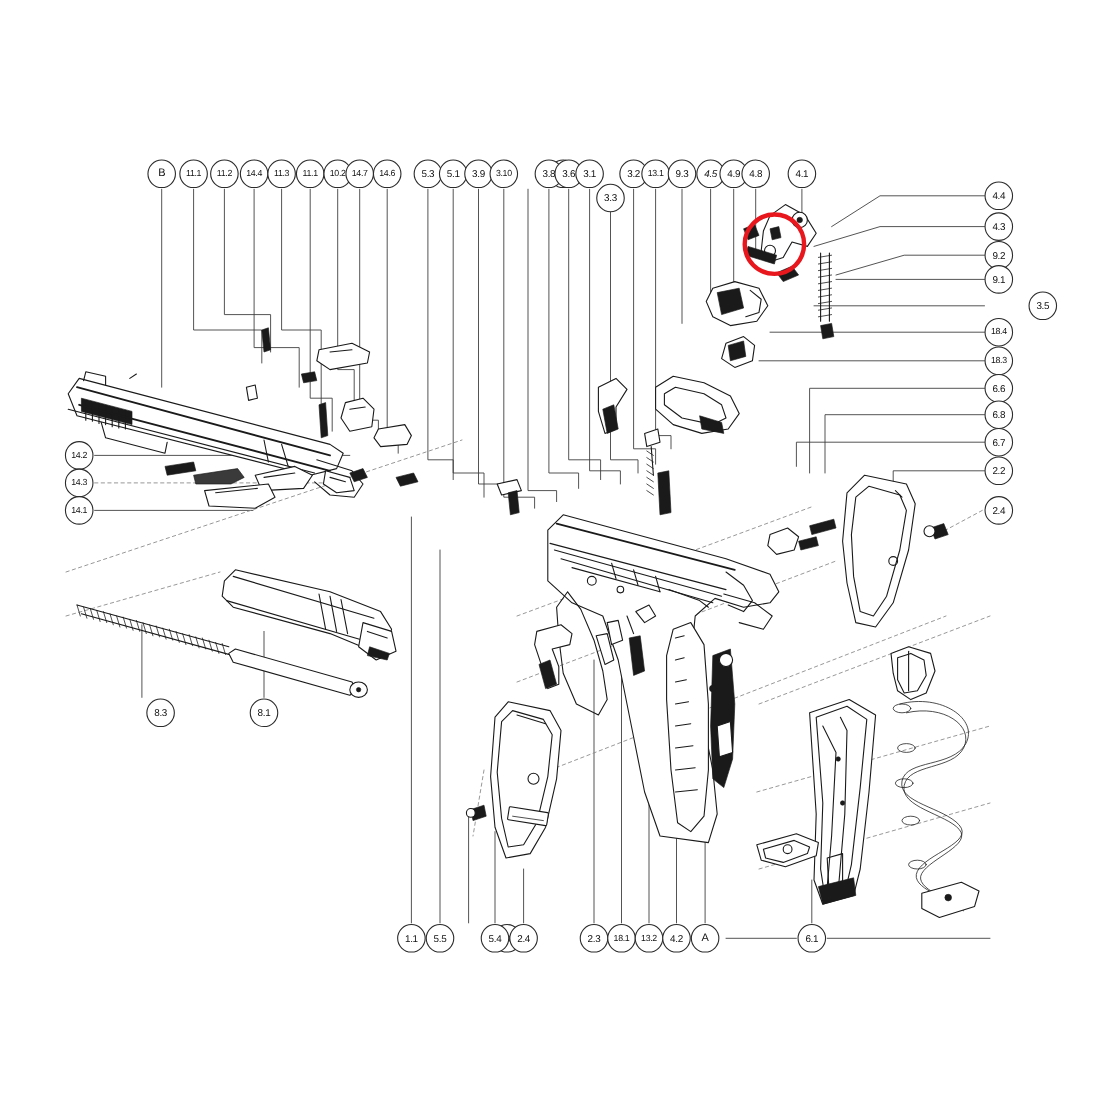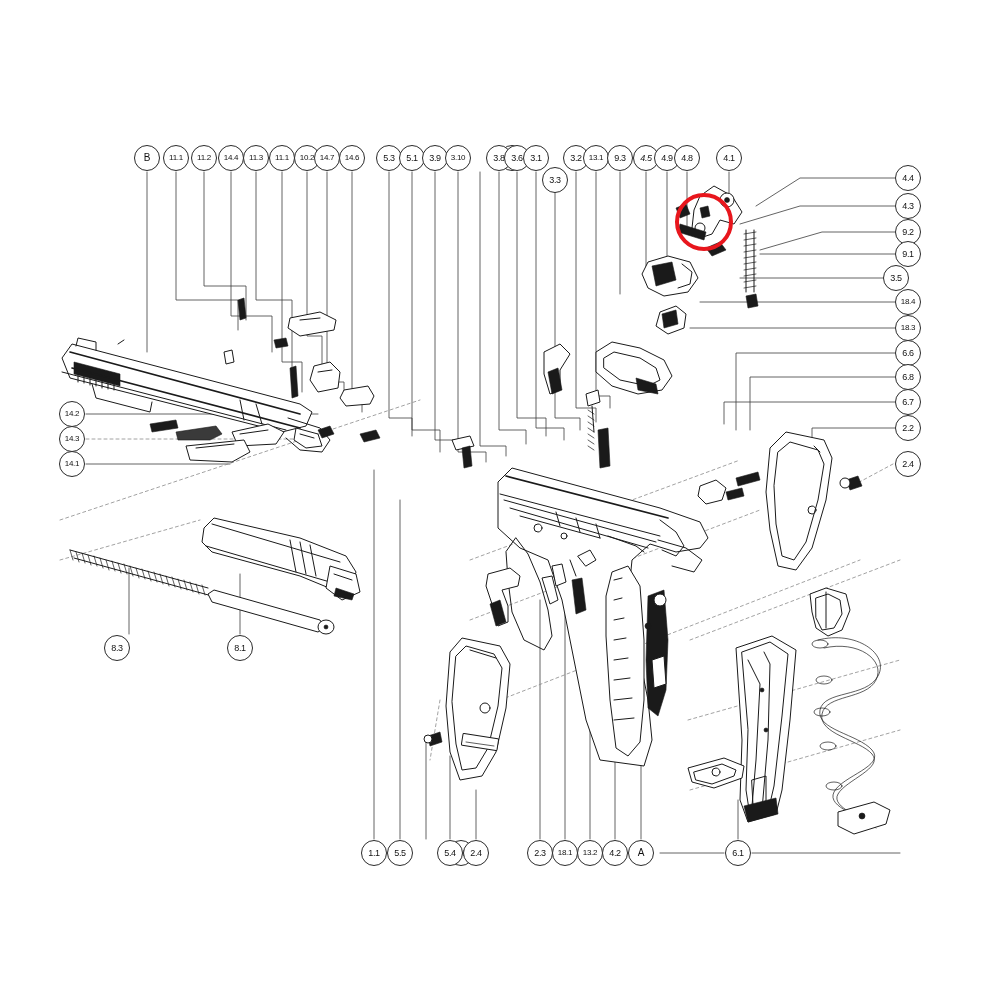--- a/index.html
+++ b/index.html
@@ -345,32 +345,32 @@
       <div class="callout tiny" style="left: 596px; top: 158px;">13.1</div>
       <div class="callout small" style="left: 620px; top: 158px;">9.3</div>
       <div class="callout small" style="left: 646px; top: 158px; font-style: italic;">4.5</div>
       <div class="callout small" style="left: 667px; top: 158px;">4.9</div>
       <div class="callout small" style="left: 687px; top: 158px;">4.8</div>
       <div class="callout small" style="left: 729px; top: 158px;">4.1</div>
       <div class="callout small" style="left: 908px; top: 178px;">4.4</div>
       <div class="callout small" style="left: 908px; top: 206px;">4.3</div>
       <div class="callout small" style="left: 908px; top: 232px;">9.2</div>
       <div class="callout small" style="left: 908px; top: 254px;">9.1</div>
-      <div class="callout small" style="left: 896px; top: 278px;">3.5</div>
+      <div class="callout small" style="left: 948px; top: 278px;">3.5</div>
       <div class="callout tiny" style="left: 908px; top: 302px;">18.4</div>
       <div class="callout tiny" style="left: 908px; top: 328px;">18.3</div>
       <div class="callout small" style="left: 908px; top: 353px;">6.6</div>
       <div class="callout small" style="left: 908px; top: 377px;">6.8</div>
       <div class="callout small" style="left: 908px; top: 402px;">6.7</div>
       <div class="callout small" style="left: 908px; top: 428px; text-align: right;">2.2</div>
       <div class="callout small" style="left: 908px; top: 464px;">2.4</div>
       <div class="callout tiny" style="left: 72px; top: 414px;">14.2</div>
       <div class="callout tiny" style="left: 72px; top: 439px;">14.3</div>
       <div class="callout tiny" style="left: 72px; top: 464px;">14.1</div>
-      <div class="callout small" style="left: 117px; top: 648px;">8.3</div>
+      <div class="callout small" style="left: 146px; top: 648px;">8.3</div>
       <div class="callout small" style="left: 240px; top: 648px;">8.1</div>
       <div class="callout small" style="left: 374px; top: 853px;">1.1</div>
       <div class="callout small" style="left: 400px; top: 853px;">5.5</div>
       <div class="callout small" style="left: 426px; top: 853px; margin-left: 35px;">5.6</div>
       <div class="callout small" style="left: 450px; top: 853px;">5.4</div>
       <div class="callout small" style="left: 476px; top: 853px;">2.4</div>
       <div class="callout small" style="left: 540px; top: 853px;">2.3</div>
       <div class="callout tiny" style="left: 565px; top: 853px;">18.1</div>
       <div class="callout tiny" style="left: 590px; top: 853px;">13.2</div>
       <div class="callout small" style="left: 615px; top: 853px;">4.2</div>

